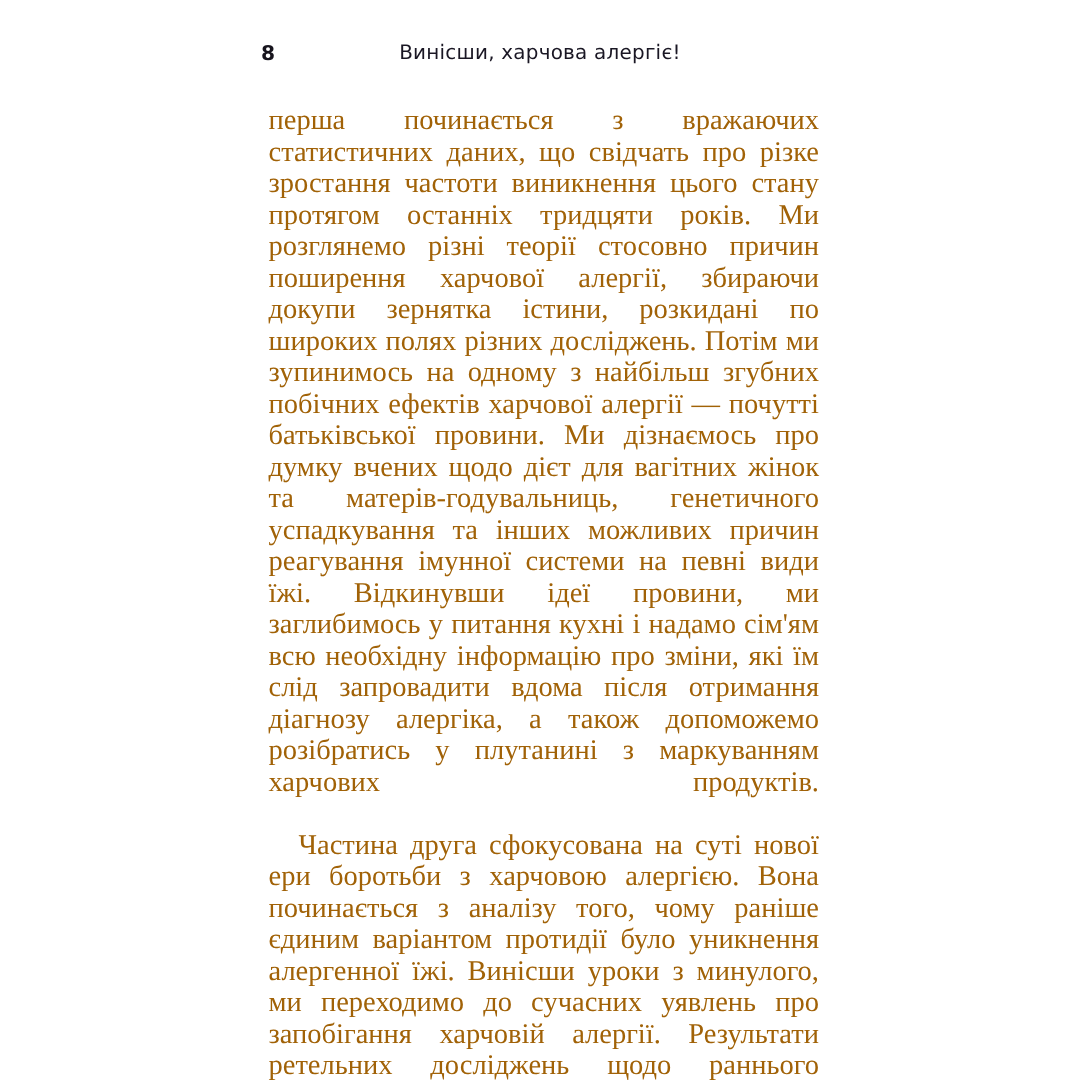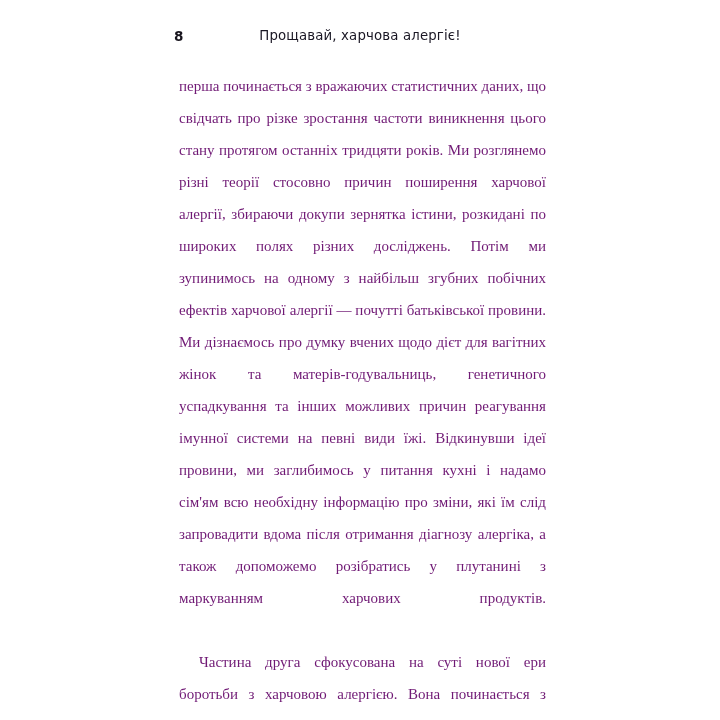--- a/index.html
+++ b/index.html
@@ -59,23 +59,23 @@
   .textblock {
     position: absolute;
     left: 179px;
     top: 70px;
     width: 367px;
   }
   .para {
     margin: 0;
     text-align: justify;
     text-justify: inter-word;
-    font-size: 15px;
-    line-height: 32px;
-    color: #701a75;
+    font-size: 19px;
+    line-height: 21px;
+    color: #a16207;
     hyphens: manual;
     -webkit-hyphens: manual;
   }
   .para.indent {
     text-indent: 20px;
   }
   
   .para::after {
     content: "";
     display: inline-block;
@@ -85,21 +85,21 @@
     text-indent: 0;
   }
 </style>
 </head>
 <body>
 
 <div class="page">
 
   <div class="running-head">
     <div class="folio">8</div>
-    <div class="running-title">Прощавай, харчова алергіє!</div>
+    <div class="running-title">Винісши, харчова алергіє!</div>
   </div>
 
   <div class="textblock">
     <p class="para noindent">перша починається з вражаючих статистичних даних, що свідчать про різке зростання частоти виникнення цього стану протягом останніх тридцяти років. Ми розглянемо різні теорії стосовно причин поширення харчової алергії, збираючи докупи зернятка істини, розкидані по широких полях різних досліджень. Потім ми зупинимось на одному з найбільш згубних побічних ефектів харчової алергії — почутті батьківської провини. Ми дізнаємось про думку вчених щодо дієт для вагітних жінок та матерів-годувальниць, генетичного успадкування та інших можливих причин реагування імунної системи на певні види їжі. Відкинувши ідеї провини, ми заглибимось у питання кухні і надамо сім'ям всю необхідну інформацію про зміни, які їм слід запровадити вдома після отримання діагнозу алергіка, а також допоможемо розібратись у плутанині з маркуванням харчових продуктів.</p>
     <p class="para indent">Частина друга сфокусована на суті нової ери боротьби з харчовою алергією. Вона починається з аналізу того, чому раніше єдиним варіантом протидії було уникнення алергенної їжі. Винісши уроки з минулого, ми переходимо до сучасних уявлень про запобігання харчовій алергії. Результати ретельних досліджень щодо раннього впровадження певних продуктів звільняють нас від міфу про доцільність уникнення алергенів. Ми пропонуємо практичний посібник, написаний на основі фактичних даних про те, коли і як вводити нові продукти в раціон задля профілактики харчової алергії.</p>
 
   </div>
 
 </div>
 

